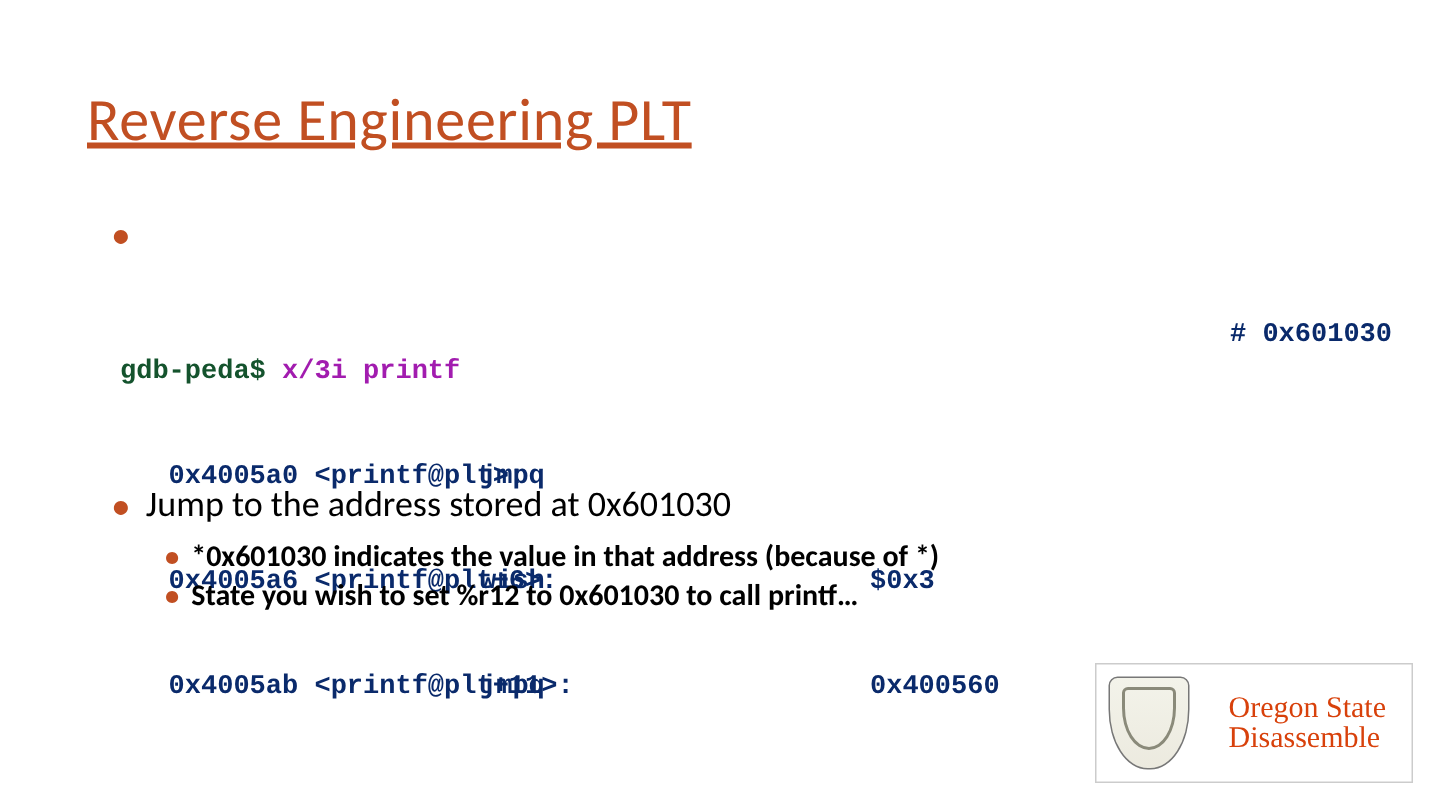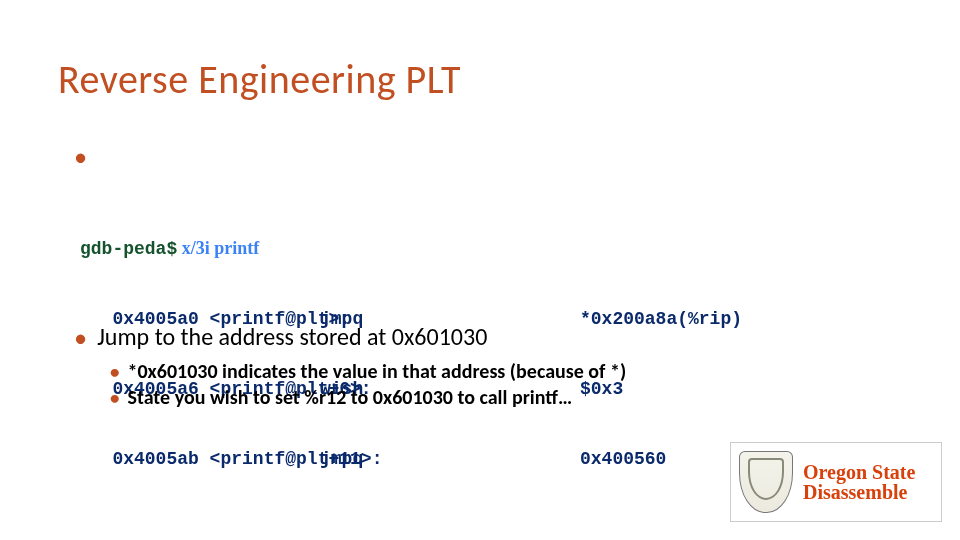--- a/index.html
+++ b/index.html
@@ -18,20 +18,21 @@
     height: 540px;
   }
   .title {
     position: absolute;
     left: 58px;
     top: 55px;
     font-size: 40px;
     font-weight: 400;
     letter-spacing: 0.5px;
     color: #c14f22;
+    text-decoration: underline;
   }
   .bullet-row {
     position: absolute;
     display: flex;
     align-items: flex-start;
   }
   .b1 { left: 74px; top: 141px; font-size: 24px; }
   .b2 { left: 74px; top: 322px; font-size: 24px; }
   .b3 { left: 110px; top: 359px; font-size: 20px; font-weight: 600; }
   .b4 { left: 110px; top: 385px; font-size: 20px; font-weight: 600; }
@@ -56,21 +57,21 @@
     position: absolute;
     left: 80px;
     top: 190px;
     font-family: "Courier New", Courier, monospace;
     font-size: 18px;
     font-weight: bold;
     line-height: 1.3;
     white-space: pre;
   }
   .code .prompt { color: #14532d; }
-  .code .cmd    { color: #3b82f6; font-family: Liberation Serif, serif; }
+  .code .cmd    { color: #a21caf; }
   .code .line   { color: #0a2a6b; }
   .code-row { display: flex; }
   .code-col-addr { width: 240px; } 
   .comment {
     position: absolute;
     left: 820px;
     top: 213px;
     font-family: "Courier New", Courier, monospace;
     font-size: 18px;
     font-weight: bold;
@@ -100,48 +101,49 @@
     overflow: hidden;
   }
   .logo-shield::before {
     content: "";
     position: absolute;
     inset: 6px 8px 12px 8px;
     border: 2px solid #8a8a7a;
     border-radius: 4px 4px 18px 18px / 4px 4px 28px 28px;
   }
   .logo-text {
-    margin-left: 10px;
+    margin-left: 26px;
     color: #d8410b;
     font-family: Georgia, "Times New Roman", serif;
     font-size: 20px;
     line-height: 1.02;
-    font-weight: 700;
+    font-weight: 400;
   }
   .logo-text .osu-line1,
   .logo-text .osu-line2 { display: block; }
 </style>
 </head>
 <body>
 
 <div class="slide">
 
   <div class="title">Reverse Engineering PLT</div>
 
   <div class="bullet-row b1">
     <span class="dot">•</span>
   </div>
 
   <div class="code">
     <div><span class="prompt">gdb-peda$</span><span class="cmd"> x/3i printf</span></div>
-    <div class="code-row line"><span class="code-col-addr">   0x4005a0 &lt;printf@plt&gt;:</span><span style="display:inline-block;width:260px">jmpq</span><span>*0x200a8a(%rip)</span></div>
+    <div class="code-row line"><span class="code-col-addr">   0x4005a0 &lt;printf@plt&gt;:</span><span style="display:inline-block;width:260px">jmpq</span></div>
     <div class="code-row line"><span class="code-col-addr">   0x4005a6 &lt;printf@plt+6&gt;:</span><span style="display:inline-block;width:260px">wish</span><span>$0x3</span></div>
     <div class="code-row line"><span class="code-col-addr">   0x4005ab &lt;printf@plt+11&gt;:</span><span style="display:inline-block;width:260px">jmpq</span><span>0x400560</span></div>
   </div>
 
+  <div class="comment"># 0x601030</div>
 
   <div class="bullet-row b2">
     <span class="dot">•</span>
     <span>Jump to the address stored at 0x601030</span>
   </div>
 
   <div class="bullet-row b3">
     <span class="dot-small">•</span>
     <span>*0x601030 indicates the value in that address (because of *)</span>
   </div>

